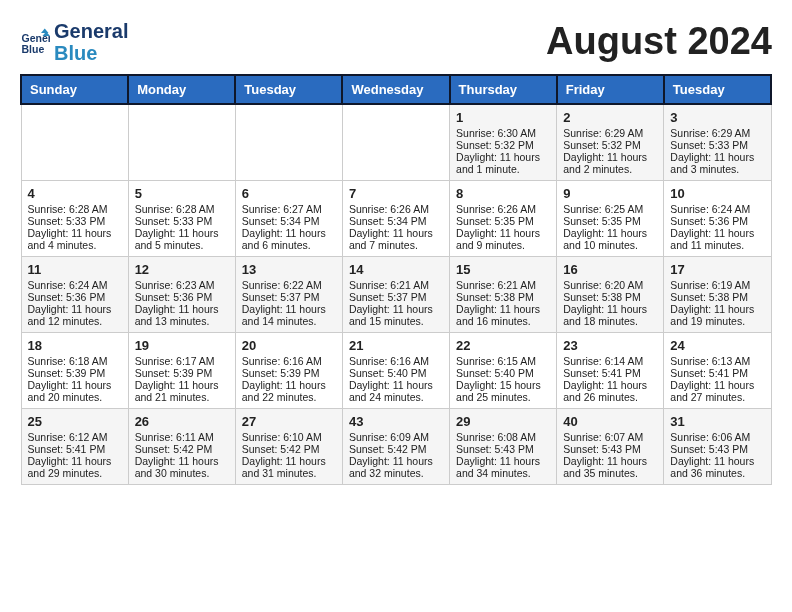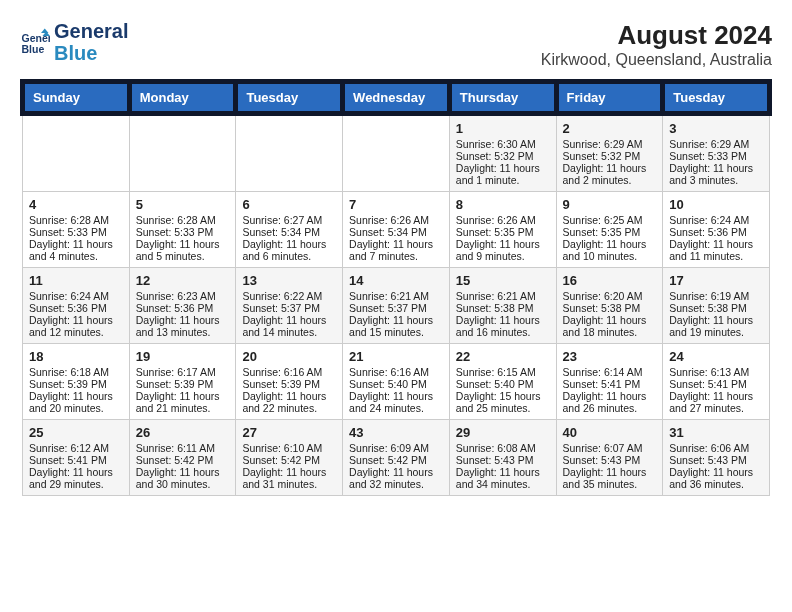--- a/index.html
+++ b/index.html
@@ -22,40 +22,40 @@
     }
     .logo-icon {
       width: 30px;
       height: 30px;
       margin-right: 4px;
     }
     .title-block {
       text-align: right;
     }
     .month-year {
-      font-size: 26px;
+      font-size: 38px;
       font-weight: bold;
       color: #222;
     }
     .location {
       font-size: 16px;
       color: #444;
     }
     .calendar {
       width: 100%;
       border-collapse: collapse;
     }
     .calendar th {
       background: #2a6bbf;
       color: #fff;
       font-size: 13px;
       font-weight: bold;
       padding: 6px 8px;
       text-align: left;
-      border: 5px solid #0f172a;
+      border: 2px solid #0f172a;
     }
     .calendar td {
       border: 1px solid #ccc;
       vertical-align: top;
       padding: 5px 6px;
       font-size: 10.5px;
       color: #222;
       min-height: 80px;
       width: 14.28%;
       background: #fff;
@@ -87,21 +87,20 @@
       <polygon points="28,8 38,8 33,2" fill="#2a8abf"></polygon>
       <polygon points="30,12 40,12 35,6" fill="#2a8abf"></polygon>
     </svg>
     <div>
       <div style="font-size:20px;font-weight:bold;color:#1a3a6b;line-height:1.1;">General</div>
       <div style="font-size:20px;font-weight:bold;color:#2a8abf;line-height:1.1;">Blue</div>
     </div>
   </div>
   <div class="title-block">
     <div class="month-year">August 2024</div>
-    <div class="location">Kirkwood, Queensland, Australia</div>
   </div>
 </div>
 
 <table class="calendar">
   <thead>
     <tr>
     <th>Sunday</th>
         <th>Monday</th>
         <th>Tuesday</th>
         <th>Wednesday</th>

